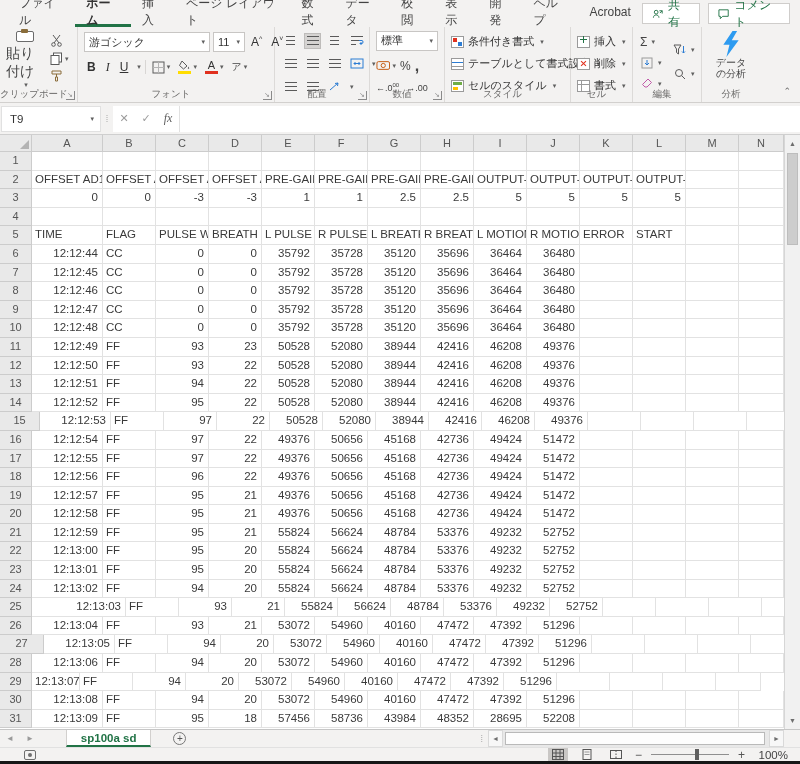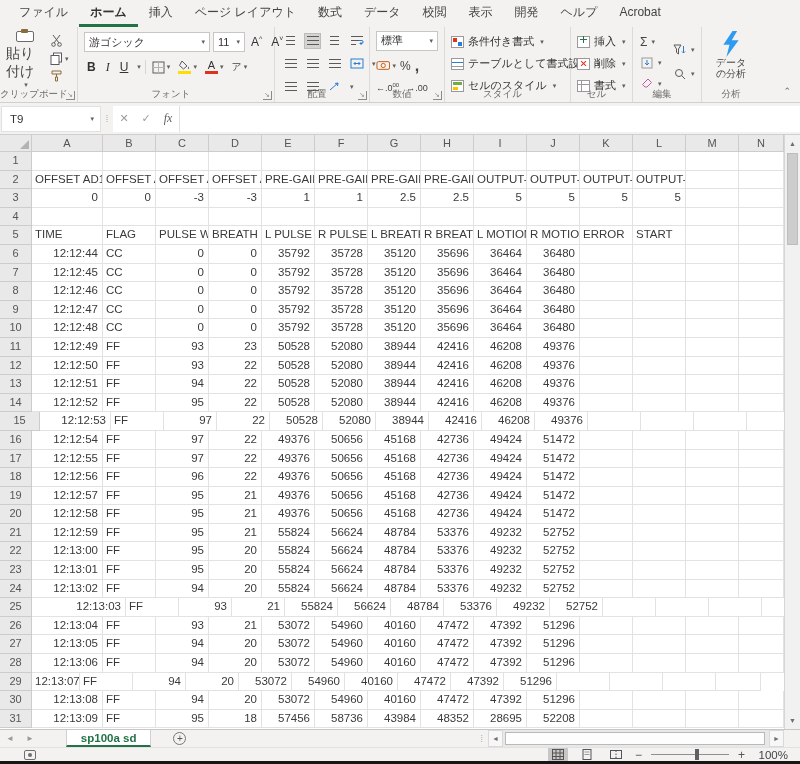--- a/index.html
+++ b/index.html
@@ -122,20 +122,36 @@
         <div class="rtab">挿入</div>
         <div class="rtab">ページ レイアウト</div>
         <div class="rtab">数式</div>
         <div class="rtab">データ</div>
         <div class="rtab">校閲</div>
         <div class="rtab">表示</div>
         <div class="rtab">開発</div>
         <div class="rtab">ヘルプ</div>
         <div class="rtab">Acrobat</div>
       </div>
+    <div class="topbtns">
+      <div class="topbtn">
+        <svg width="12" height="12" viewBox="0 0 12 12">
+            <circle cx="4.5" cy="4" r="2" fill="none" stroke="#217346"></circle>
+            <path d="M1.5 10c0-2 1.5-3 3-3s3 1 3 3" fill="none" stroke="#217346"></path>
+            <path d="M8 2.5 L11 2.5 M11 2.5 L11 5.5 M11 2.5 L8.5 5" stroke="#217346" fill="none"></path>
+          </svg>
+        <span>共有</span>
+      </div>
+      <div class="topbtn">
+        <svg width="12" height="12" viewBox="0 0 12 12">
+            <path d="M1 1.5 h10 v7 h-6 l-2.5 2.5 v-2.5 h-1.5 z" fill="none" stroke="#217346"></path>
+          </svg>
+        <span>コメント</span>
+      </div>
+    </div>
   </div>
 
   <div class="ribbon">
 
     <div class="grp" style="width:78px;">
       <div class="paste">
         <div class="clipicon"></div>
         <div class="plabel">貼り付け</div>
         <span class="dd">▾</span>
       </div>
@@ -1603,21 +1619,21 @@
           <div class="cv"></div>
         </div>
         <div class="gc" style="width: 53px;">
           <div class="cv"></div>
         </div>
         <div class="gc" style="width: 45px;">
           <div class="cv"></div>
         </div>
       </div>
       <div class="grow">
-        <div class="gc gh" style="width: 32px;">27</div>
+        <div class="gc gh" style="width: 44px;">27</div>
         <div class="gc" style="width: 71px;">
           <div class="cv num">12:13:05</div>
         </div>
         <div class="gc" style="width: 53px;">
           <div class="cv">FF</div>
         </div>
         <div class="gc" style="width: 53px;">
           <div class="cv num">94</div>
         </div>
         <div class="gc" style="width: 53px;">

